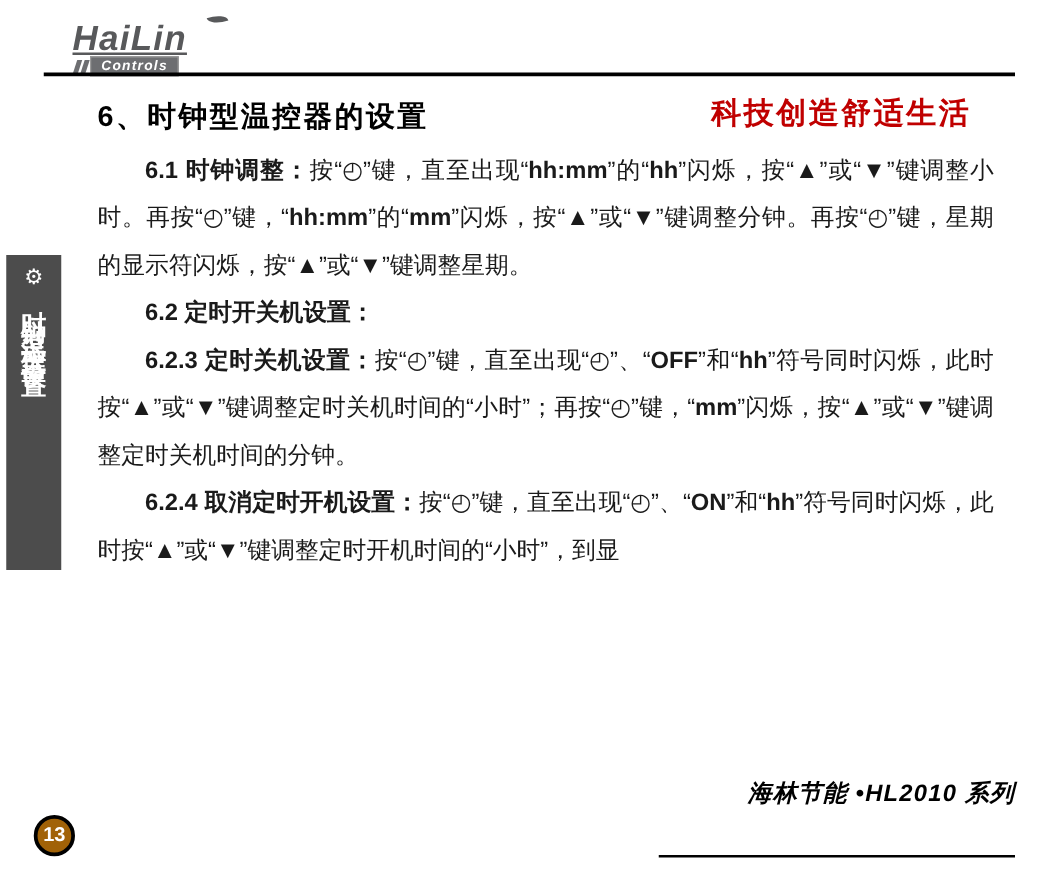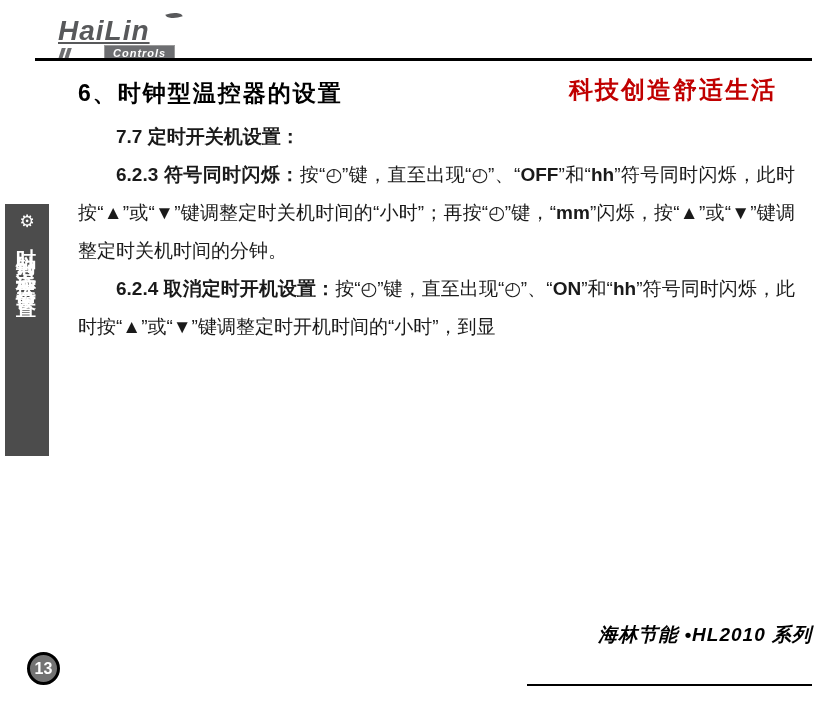--- a/index.html
+++ b/index.html
@@ -15,21 +15,21 @@
     letter-spacing:1px;line-height:26px;position:relative;text-decoration:underline;
   }
   .logo-leaf{
     position:absolute;left:108px;top:-6px;width:16px;height:7px;background:#58595b;
     border-radius:0 100% 0 100%;transform:rotate(-18deg);
   }
   .logo-sub{display:flex;align-items:center;margin-top:1px;margin-left:2px;}
   .stripe{display:inline-block;width:4px;height:11px;background:#6d6e71;margin-right:2px;transform:skewX(-18deg);}
   .logo-badge{
     background:#6d6e71;color:#fff;font-size:11px;font-weight:bold;font-style:italic;
-    padding:1px 8px;letter-spacing:1px;border:1px solid #9a9a9a;margin-left:32px;
+    padding:1px 8px;letter-spacing:1px;border:1px solid #9a9a9a;
   }
   .slogan{
     position:absolute;right:58px;top:26px;font-size:24px;font-weight:bold;
     letter-spacing:2px;color:#c00000;
   }
   .header-rule{position:absolute;left:35px;right:23px;top:58px;height:3px;background:#000;}
   
   .side-tab{
     position:absolute;left:5px;top:204px;width:44px;height:252px;background:#4c4c4c;
     color:#fff;display:flex;flex-direction:column;align-items:center;
@@ -47,21 +47,21 @@
     margin:4px 0 9px 0;color:#000;
   }
   #paragraphs p{
     margin:0;text-indent:2em;font-size:19px;line-height:38px;
     text-align:justify;color:#1a1a1a;
   }
   .bold{font-weight:bold;}
   
   .page-badge{
     position:absolute;left:27px;top:652px;width:33px;height:33px;border-radius:50%;
-    background:#737373;border:3px solid #000;box-sizing:border-box;color:#fff;
+    background:#a16207;border:3px solid #000;box-sizing:border-box;color:#fff;
     font-size:16px;font-weight:bold;display:flex;align-items:center;justify-content:center;
   }
   .series{
     position:absolute;right:23px;top:622px;font-size:19px;font-weight:bold;
     font-style:italic;letter-spacing:1px;color:#000;
   }
   .series-rule{position:absolute;right:23px;top:684px;width:285px;height:2px;background:#000;}
 </style>
 </head>
 <body>
@@ -81,22 +81,23 @@
 </header>
 
 <aside class="side-tab" style="background: rgb(76, 76, 76);">
   <span class="gear">⚙</span>
   <span class="vtext">时钟型温控器设置</span>
 </aside>
 
 <main>
   <h1>6、时钟型温控器的设置</h1>
   <div id="paragraphs">
-      <p><span class="bold">7.7 定时开关机设置：</span></p>
-      <p><span class="bold">6.2.3 符号同时闪烁：</span><span>按“◴”键，直至出现“◴”、“</span><span class="bold">OFF</span><span>”和“</span><span class="bold">hh</span><span>”符号同时闪烁，此时按“▲”或“▼”键调整定时关机时间的“小时”；再按“◴”键，“</span><span class="bold">mm</span><span>”闪烁，按“▲”或“▼”键调整定时关机时间的分钟。</span></p>
+      <p><span class="bold">6.1 时钟调整：</span><span>按“◴”键，直至出现“</span><span class="bold">hh:mm</span><span>”的“</span><span class="bold">hh</span><span>”闪烁，按“▲”或“▼”键调整小时。再按“◴”键，“</span><span class="bold">hh:mm</span><span>”的“</span><span class="bold">mm</span><span>”闪烁，按“▲”或“▼”键调整分钟。再按“◴”键，星期的显示符闪烁，按“▲”或“▼”键调整星期。</span></p>
+      <p><span class="bold">6.2 定时开关机设置：</span></p>
+      <p><span class="bold">6.2.3 定时关机设置：</span><span>按“◴”键，直至出现“◴”、“</span><span class="bold">OFF</span><span>”和“</span><span class="bold">hh</span><span>”符号同时闪烁，此时按“▲”或“▼”键调整定时关机时间的“小时”；再按“◴”键，“</span><span class="bold">mm</span><span>”闪烁，按“▲”或“▼”键调整定时关机时间的分钟。</span></p>
       <p><span class="bold">6.2.4 取消定时开机设置：</span><span>按“◴”键，直至出现“◴”、“</span><span class="bold">ON</span><span>”和“</span><span class="bold">hh</span><span>”符号同时闪烁，此时按“▲”或“▼”键调整定时开机时间的“小时”，到显</span></p>
     </div>
 </main>
 
 <footer>
   <div class="page-badge">13</div>
   <div class="series">海林节能 •HL2010 系列</div>
   <div class="series-rule"></div>
 </footer>
 

